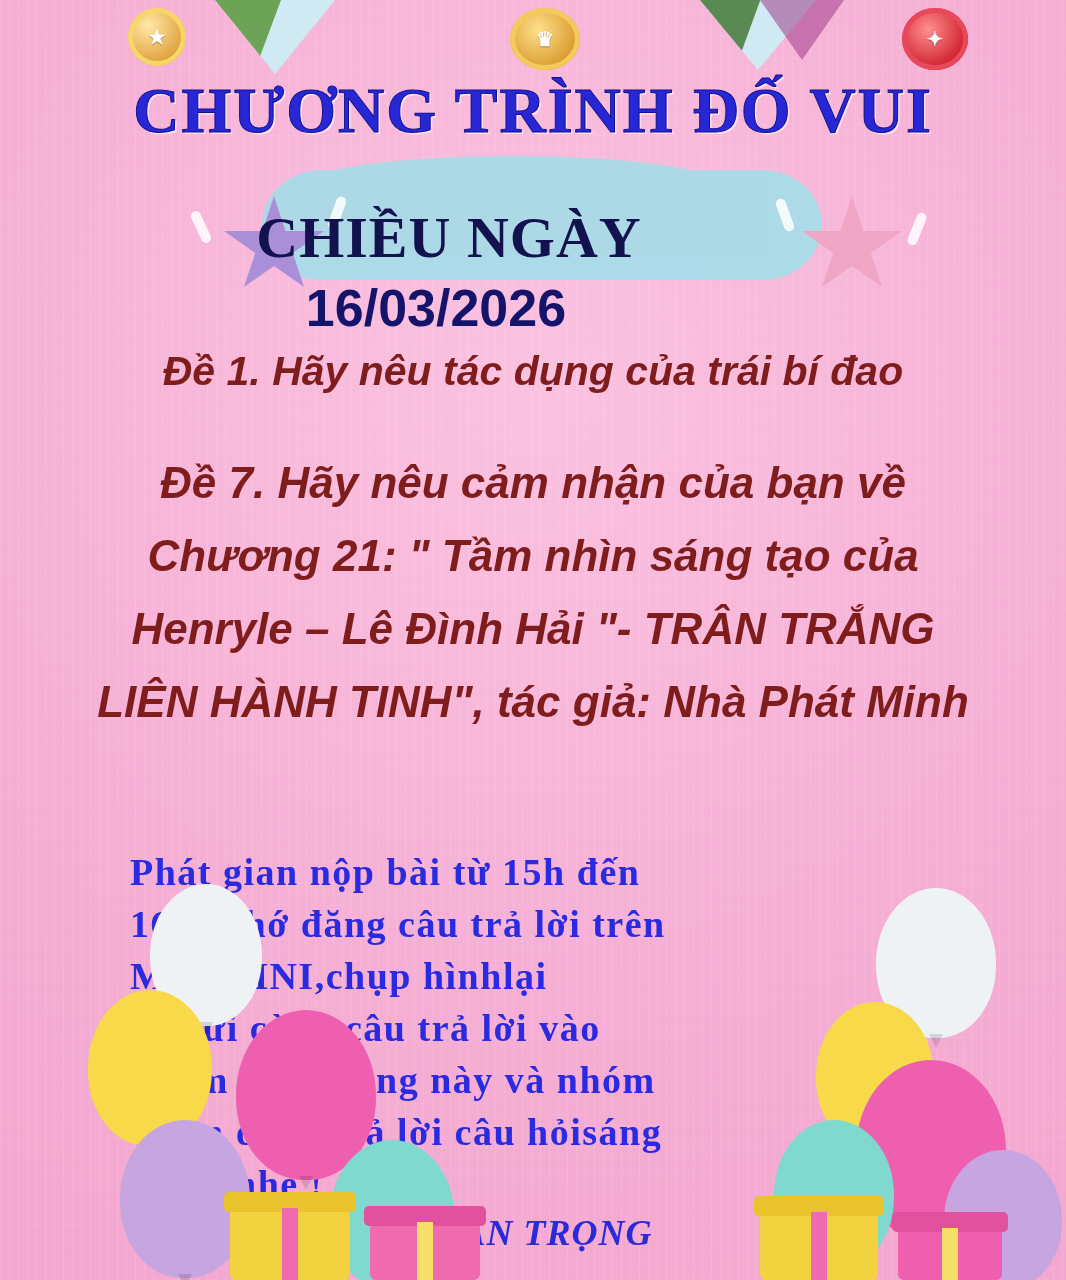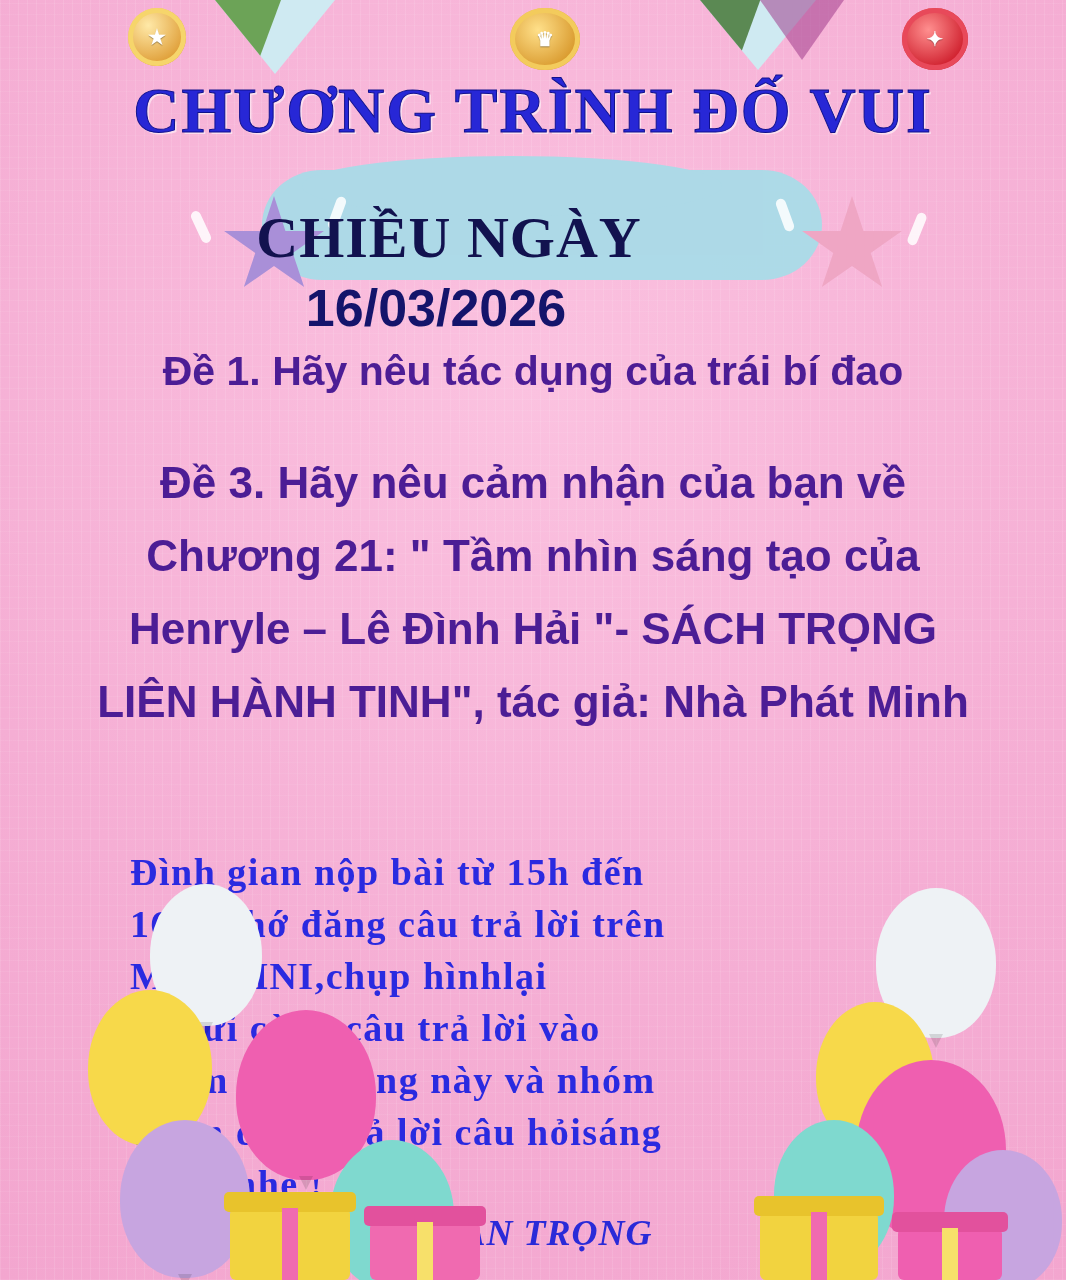--- a/index.html
+++ b/index.html
@@ -172,23 +172,24 @@
     color: #14146b;
   }
 
   
   .q-block {
     position: absolute;
     top: 342px;
     left: 0;
     width: 1066px;
     text-align: center;
-    color: #4c1d95;
+    color: #7f1d1d;
     font-family: "Liberation Sans", sans-serif;
     font-weight: bold;
+    font-style: italic;
   }
   .q1 {
     font-size: 41px;
     line-height: 58px;
     letter-spacing: 0px;
   }
   .q2 {
     margin-top: 46px;
     font-size: 44px;
     line-height: 73px;
@@ -311,29 +312,29 @@
 <div class="sparkle" style="left:332px; top:196px; transform:rotate(20deg);"></div>
 <div class="sparkle" style="left:780px; top:198px; transform:rotate(-20deg);"></div>
 <div class="sparkle" style="left:912px; top:212px; transform:rotate(22deg);"></div>
 
 <div class="subtitle-1">CHIỀU NGÀY</div>
 <div class="subtitle-2">16/03/2026</div>
 
 <div class="q-block">
   <div class="q1">Đề 1. Hãy nêu  tác dụng của trái bí đao</div>
   <div class="q2">
-    <div>Đề 3. Hãy nêu cảm nhận của bạn về</div>
+    <div>Đề 7. Hãy nêu cảm nhận của bạn về</div>
     <div>Chương 21: "   Tầm nhìn sáng tạo của</div>
-    <div>Henryle – Lê Đình Hải "- SÁCH TRỌNG</div>
+    <div>Henryle – Lê Đình Hải "- TRÂN TRẮNG</div>
     <div>LIÊN HÀNH TINH", tác giả: Nhà Phát Minh</div>
   </div>
 </div>
 
 <div class="note">
-  <div>Đình gian nộp bài từ 15h đến</div>
+  <div>Phát gian nộp bài từ 15h đến</div>
   <div>16h. Nhớ đăng câu trả lời trên</div>
   <div>MXH HNI,chụp hìnhlại</div>
   <div>và gửi cùng câu trả lời vào</div>
   <div>nhóm cộng đồng này và nhóm</div>
   <div>chấm điểm trả lời câu hỏisáng</div>
   <div>chiều nhé !</div>
 </div>
 
 <div class="regards">TRÂN TRỌNG</div>
 

